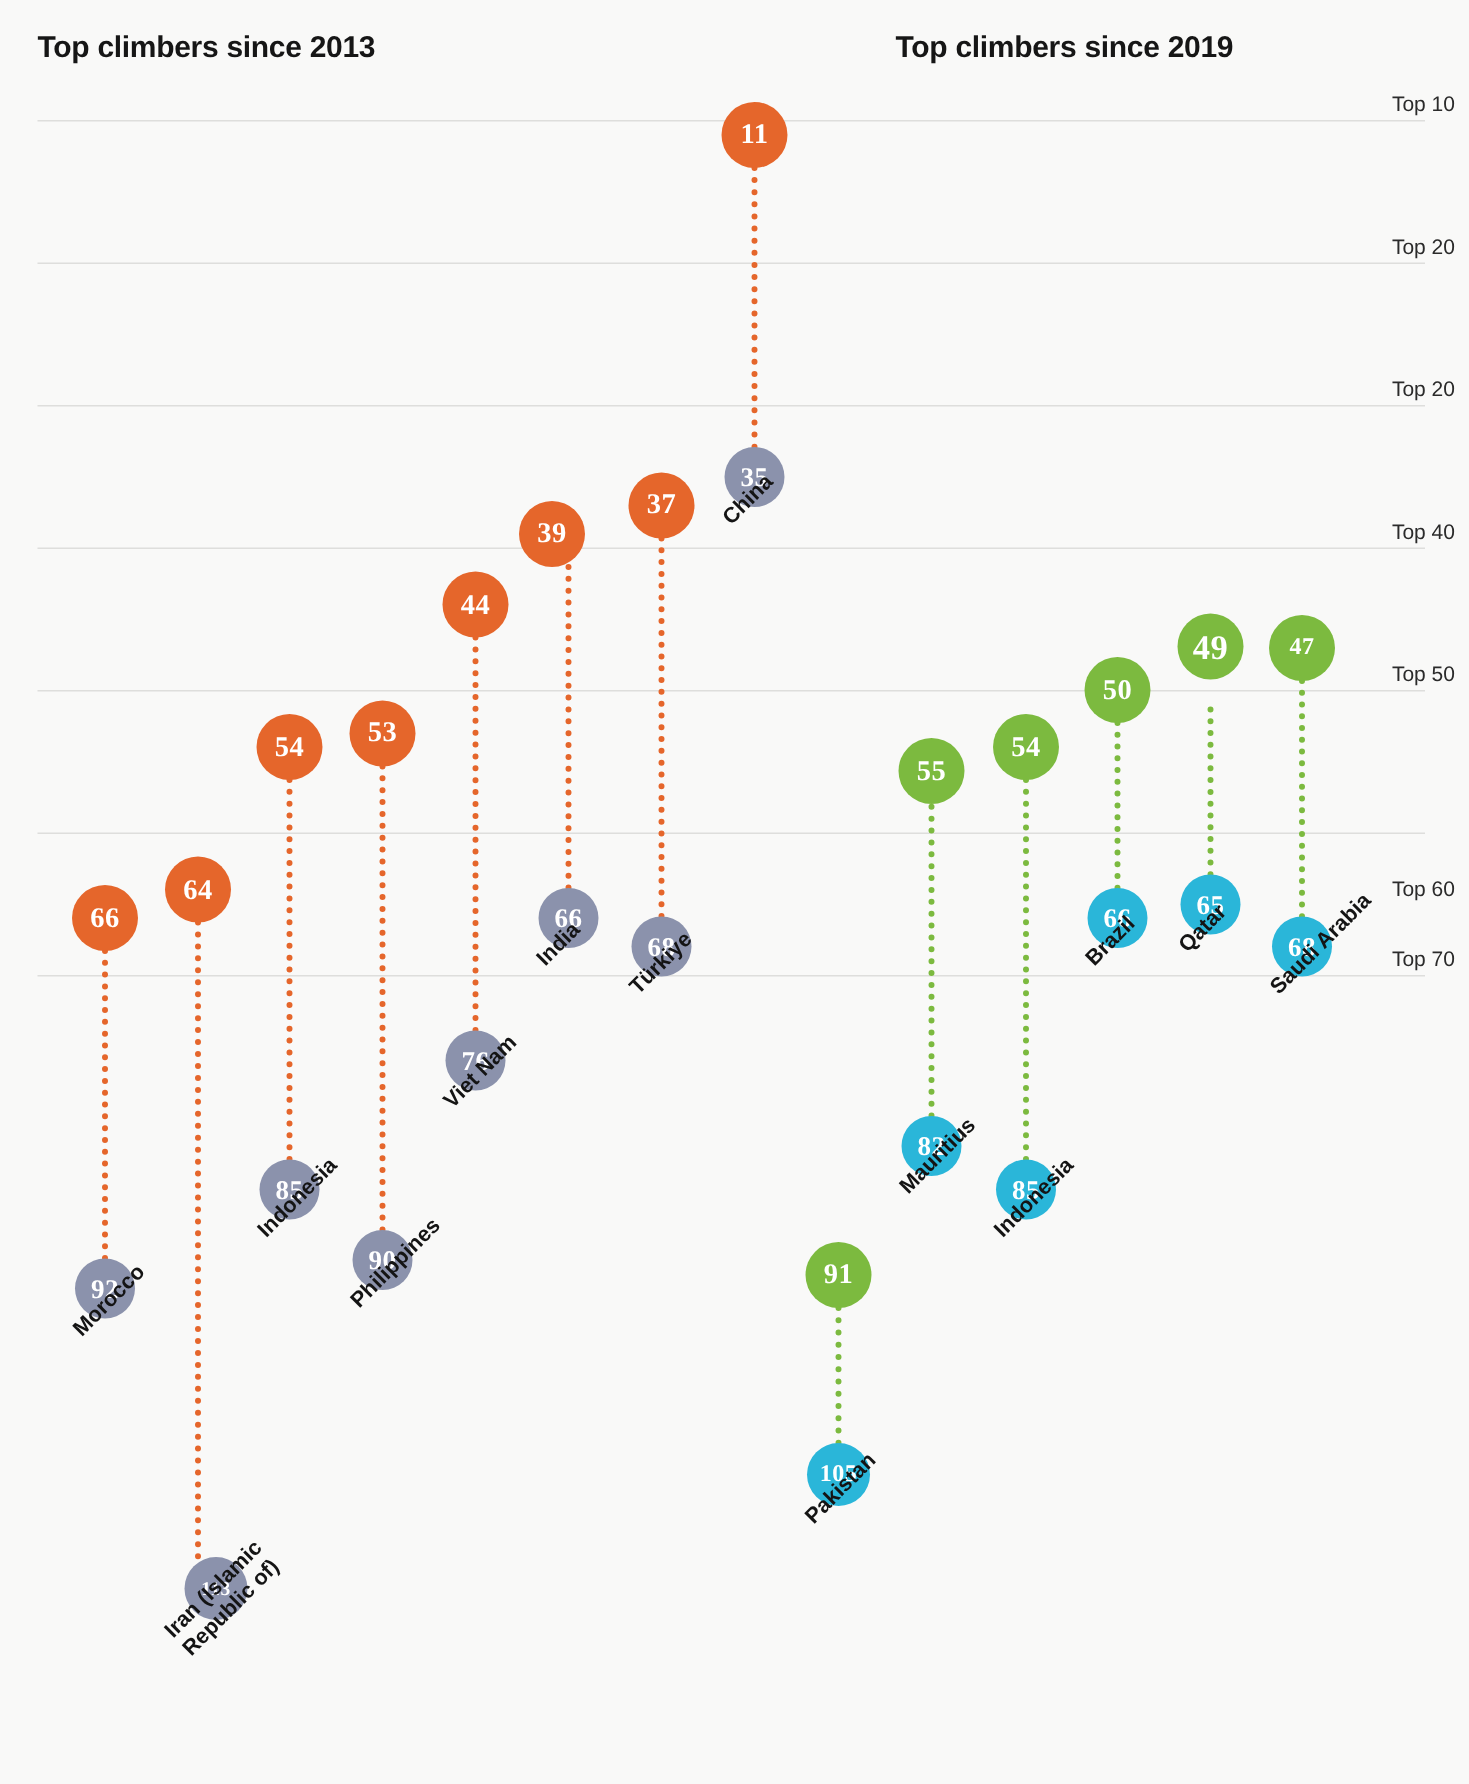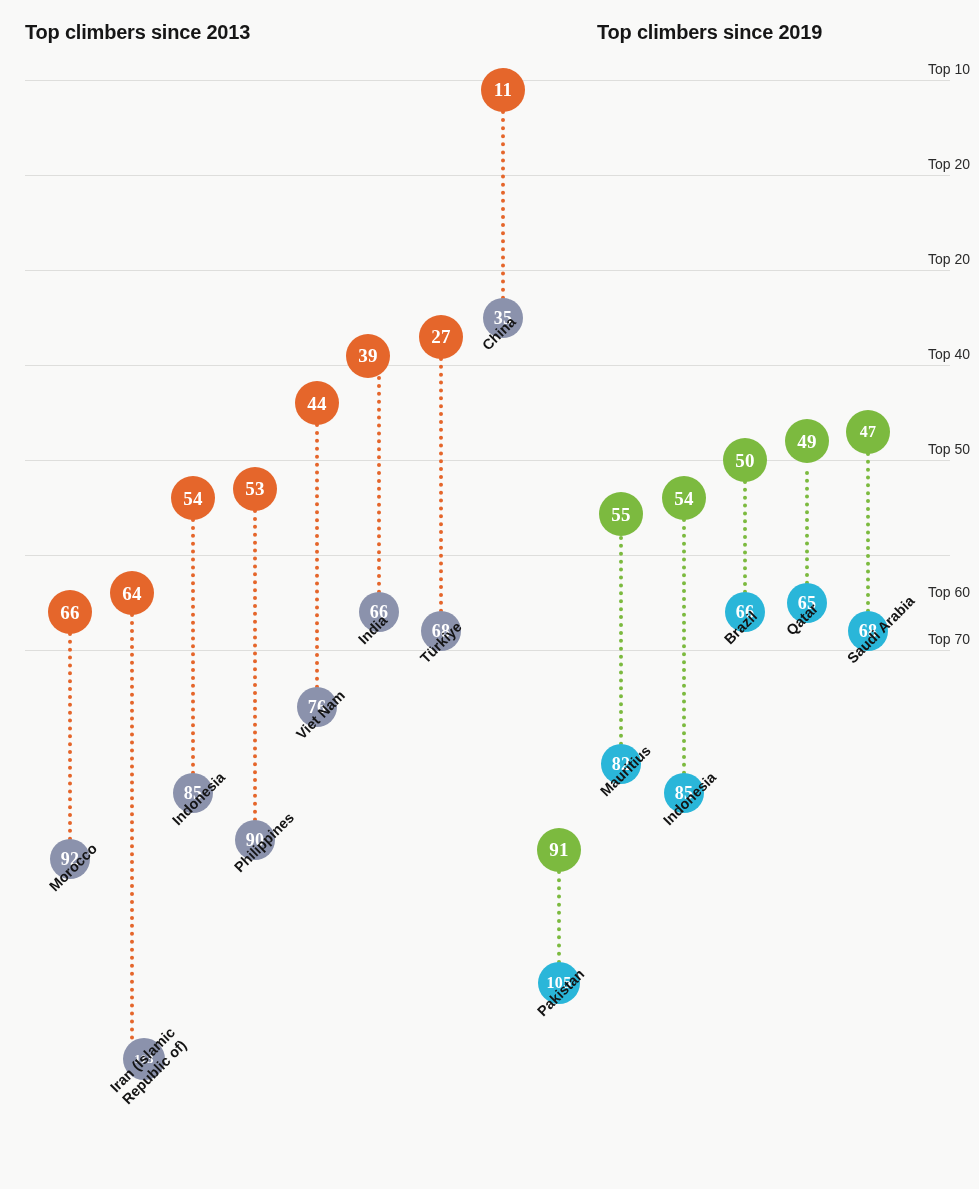--- a/index.html
+++ b/index.html
@@ -142,33 +142,33 @@
       <div class="node orange" style="width: 44px; height: 44px; left: 110px; top: 571px; font-size: 19px;">64</div>
       <div class="node slate" style="width: 40px; height: 40px; left: 173px; top: 772.5px; font-size: 18px;">85</div>
       <div class="node orange" style="width: 44px; height: 44px; left: 171px; top: 476px; font-size: 19px;">54</div>
       <div class="node slate" style="width: 40px; height: 40px; left: 235px; top: 820px; font-size: 18px;">90</div>
       <div class="node orange" style="width: 44px; height: 44px; left: 233px; top: 466.5px; font-size: 19px;">53</div>
       <div class="node slate" style="width: 40px; height: 40px; left: 297px; top: 687px; font-size: 18px;">76</div>
       <div class="node orange" style="width: 44px; height: 44px; left: 295px; top: 381px; font-size: 19px;">44</div>
       <div class="node slate" style="width: 40px; height: 40px; left: 359px; top: 592px; font-size: 18px;">66</div>
       <div class="node orange" style="width: 44px; height: 44px; left: 346px; top: 333.5px; font-size: 19px;">39</div>
       <div class="node slate" style="width: 40px; height: 40px; left: 421px; top: 611px; font-size: 18px;">68</div>
-      <div class="node orange" style="width: 44px; height: 44px; left: 419px; top: 314.5px; font-size: 19px;">27</div>
+      <div class="node orange" style="width: 44px; height: 44px; left: 419px; top: 314.5px; font-size: 19px;">37</div>
       <div class="node slate" style="width: 40px; height: 40px; left: 483px; top: 297.5px; font-size: 18px;">35</div>
       <div class="node orange" style="width: 44px; height: 44px; left: 481px; top: 67.5px; font-size: 19px;">11</div>
       <div class="node blue" style="width: 42px; height: 42px; left: 538px; top: 961.5px; font-size: 16px;">105</div>
       <div class="node green" style="width: 44px; height: 44px; left: 537px; top: 827.5px; font-size: 19px;">91</div>
       <div class="node blue" style="width: 40px; height: 40px; left: 601px; top: 744px; font-size: 18px;">82</div>
       <div class="node green" style="width: 44px; height: 44px; left: 599px; top: 492px; font-size: 19px;">55</div>
       <div class="node blue" style="width: 40px; height: 40px; left: 664px; top: 772.5px; font-size: 18px;">85</div>
       <div class="node green" style="width: 44px; height: 44px; left: 662px; top: 476px; font-size: 19px;">54</div>
       <div class="node blue" style="width: 40px; height: 40px; left: 725px; top: 592px; font-size: 18px;">66</div>
       <div class="node green" style="width: 44px; height: 44px; left: 723px; top: 438px; font-size: 19px;">50</div>
       <div class="node blue" style="width: 40px; height: 40px; left: 787px; top: 582.5px; font-size: 18px;">65</div>
-      <div class="node green" style="width: 44px; height: 44px; left: 785px; top: 419px; font-size: 19px;">49</div>
+      <div class="node green" style="width: 44px; height: 44px; left: 785px; top: 409px; font-size: 23px;">49</div>
       <div class="node blue" style="width: 40px; height: 40px; left: 848px; top: 611px; font-size: 18px;">68</div>
       <div class="node green" style="width: 44px; height: 44px; left: 846px; top: 409.5px; font-size: 16px;">47</div>
     </div>
   <div id="node-labels">
       <div class="node-label" style="left: 46px; top: 883px;">Morocco</div>
       <div class="node-label" style="left: 107px; top: 1083.5px;">Iran (Islamic
 Republic of)</div>
       <div class="node-label" style="left: 169px; top: 816.5px;">Indonesia</div>
       <div class="node-label" style="left: 231px; top: 864px;">Philippines</div>
       <div class="node-label" style="left: 293px; top: 731px;">Viet Nam</div>

